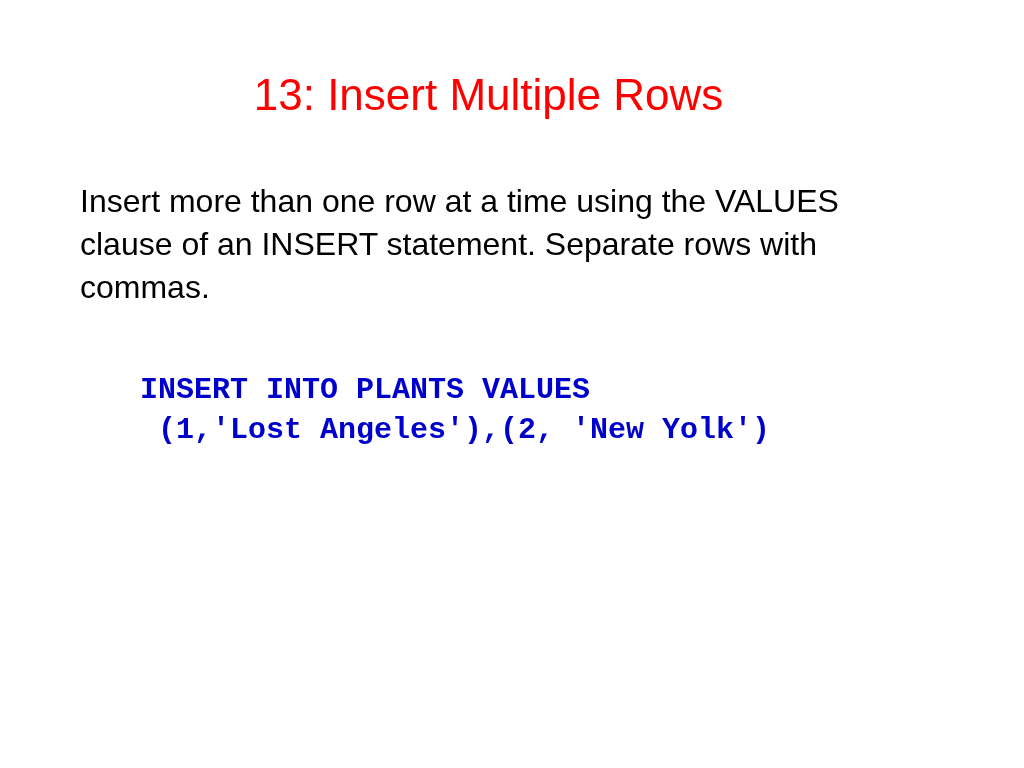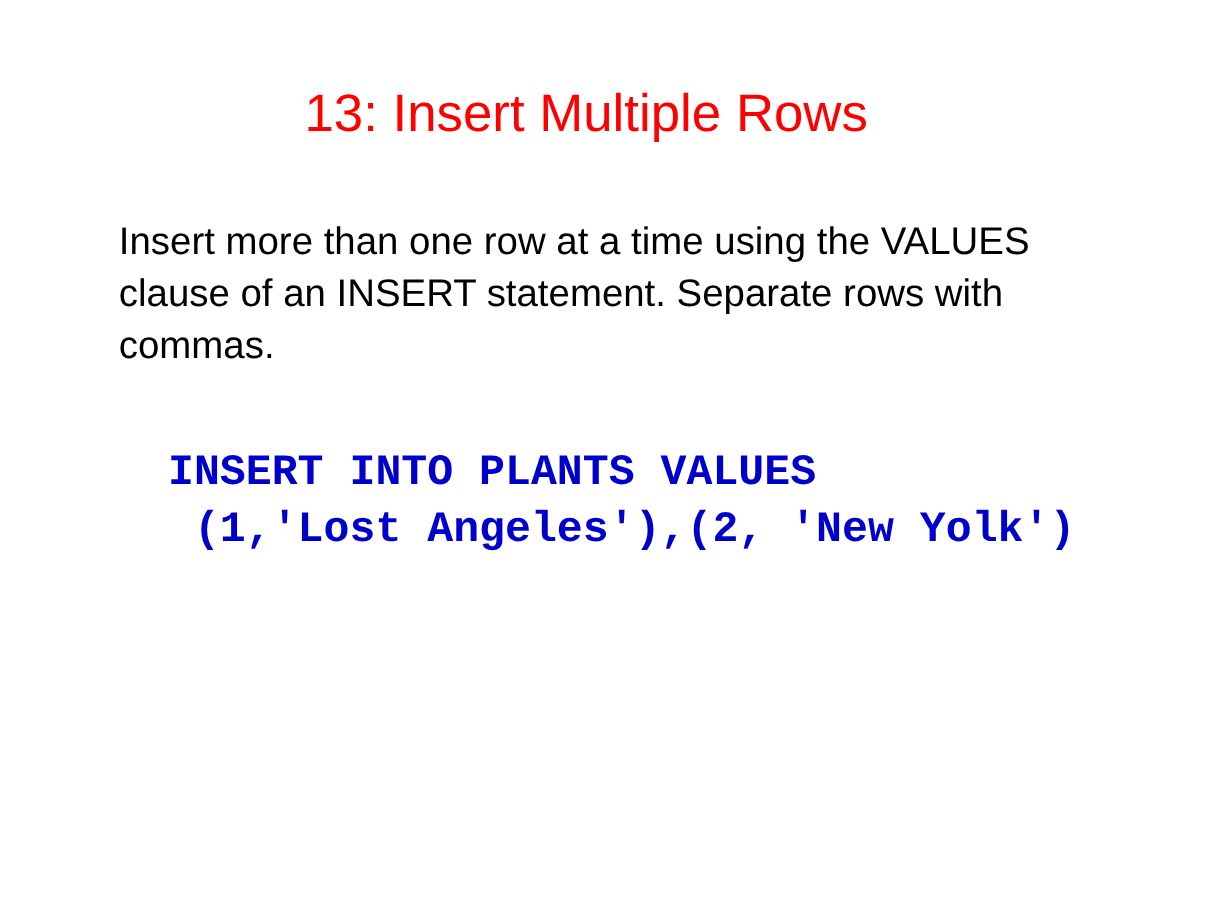--- a/index.html
+++ b/index.html
@@ -1,20 +1,20 @@
 <!DOCTYPE html>
 <html><head>
   <meta charset="utf-8">
   <style>
     * { margin: 0; padding: 0; box-sizing: border-box; }
     html, body { width: 1024px; height: 768px; background: #ffffff; font-family: Arial, Helvetica, sans-serif; overflow: hidden; }
     .slide { width: 952px; height: 768px; position: relative; padding: 70px 55px 60px 80px; }
     .title { color: #ff0000; font-size: 44px; text-align: center; margin-bottom: 60px; font-weight: normal; }
-    .body-text { color: #000000; font-size: 32px; line-height: 1.35; margin-bottom: 60px; max-width: 860px; margin-left: 19px; }
-    .code-block { font-family: "Courier New", Courier, monospace; color: #0000cc; font-size: 36px; font-weight: bold; line-height: 1.35; white-space: pre; margin-left: 60px; }
+    .body-text { color: #000000; font-size: 32px; line-height: 1.35; margin-bottom: 60px; max-width: 860px; }
+    .code-block { font-family: "Courier New", Courier, monospace; color: #0000cc; font-size: 30px; font-weight: bold; line-height: 1.35; white-space: pre; margin-left: 60px; }
     .footer-link { position: absolute; bottom: 70px; left: 0; right: 0; text-align: center; font-size: 30px; color: #000000; }
   </style>
 </head>
 <body>
 
 <div class="slide">
   <h1 class="title">13: Insert Multiple Rows</h1>
   <p class="body-text">Insert more than one row at a time using the VALUES clause of an INSERT statement. Separate rows with commas.</p>
   <div class="code-block">INSERT INTO PLANTS VALUES
  (1,'Lost Angeles'),(2, 'New Yolk')</div>

